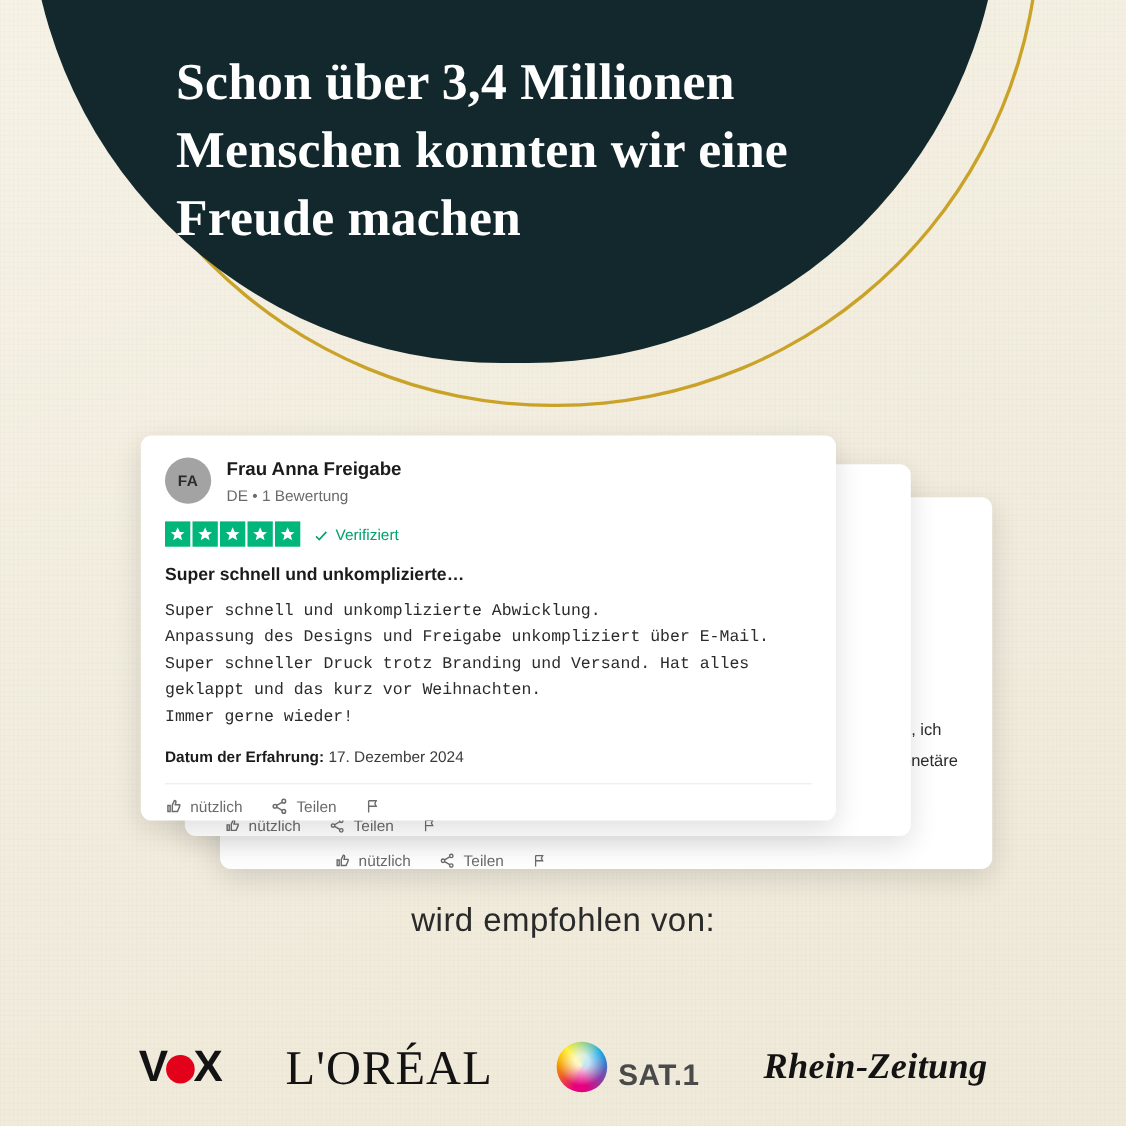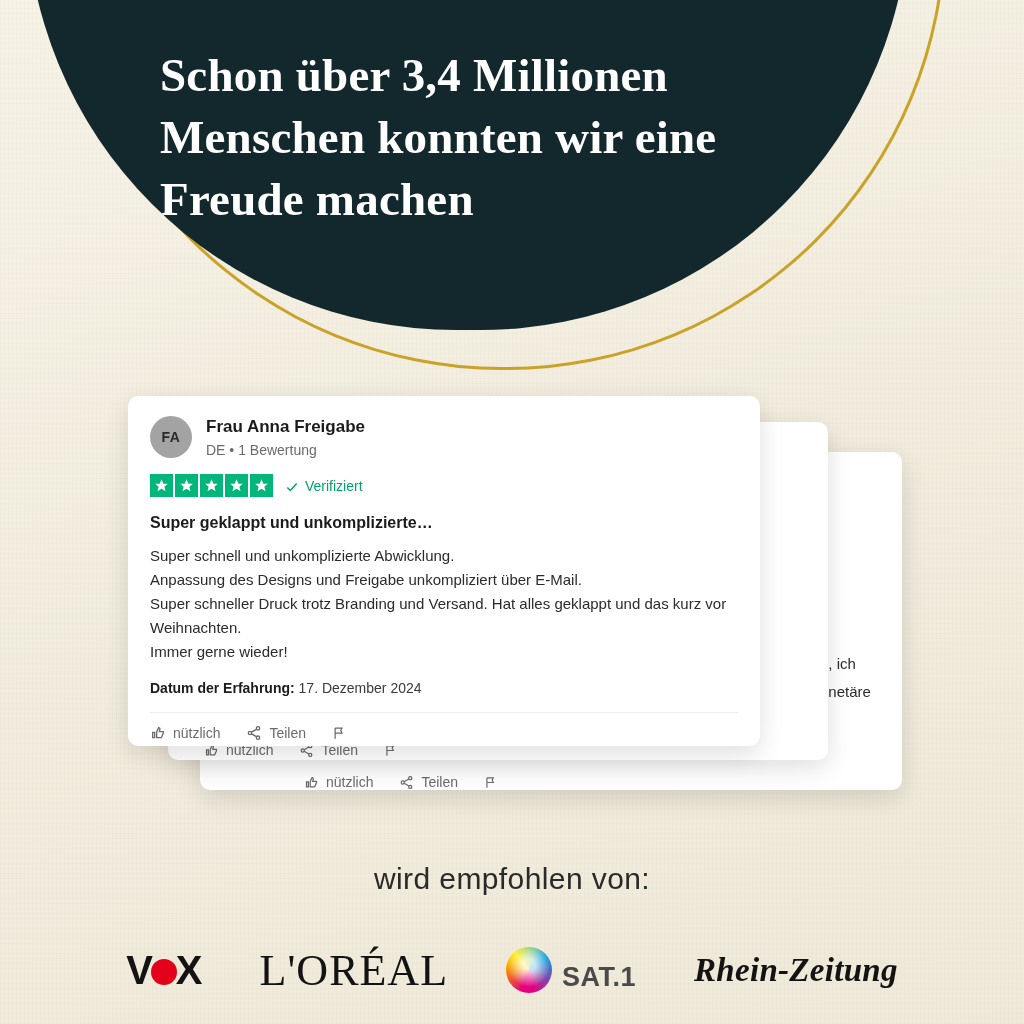--- a/index.html
+++ b/index.html
@@ -215,21 +215,21 @@
     display: flex;
     align-items: center;
     gap: 7px;
     cursor: pointer;
   }
 
   
   .rec-label {
     position: absolute;
     left: 0;
-    top: 862px;
+    top: 820px;
     width: 1024px;
     text-align: center;
     font-size: 30px;
     color: #2a2a2a;
     letter-spacing: 0.4px;
   }
   .logos {
     position: absolute;
     left: 0;
     top: 930px;
@@ -412,22 +412,22 @@
           </span>
       </div>
       <div class="verified">
         <svg width="14" height="14" viewBox="0 0 24 24" fill="none" stroke="#00a36c" stroke-width="2.5">
             <polyline points="4,13 9,18 20,6"></polyline>
           </svg>
         <span>Verifiziert</span>
       </div>
     </div>
 
-    <div class="review-title">Super geklappt und unkomplizierte…</div>
-    <div class="review-body" style="white-space:pre-line;">Super schnell und unkomplizierte Abwicklung.
+    <div class="review-title">Super schnell und unkomplizierte…</div>
+    <div class="review-body" style="white-space:pre-line;font-family:Liberation Mono, monospace;">Super schnell und unkomplizierte Abwicklung.
 Anpassung des Designs und Freigabe unkompliziert über E-Mail.
 Super schneller Druck trotz Branding und Versand. Hat alles geklappt und das kurz vor Weihnachten.
 Immer gerne wieder!</div>
 
     <div class="exp-date">
       <b>Datum der Erfahrung:</b>
       <span>17. Dezember 2024</span>
     </div>
 
     <div class="card-divider"></div>

